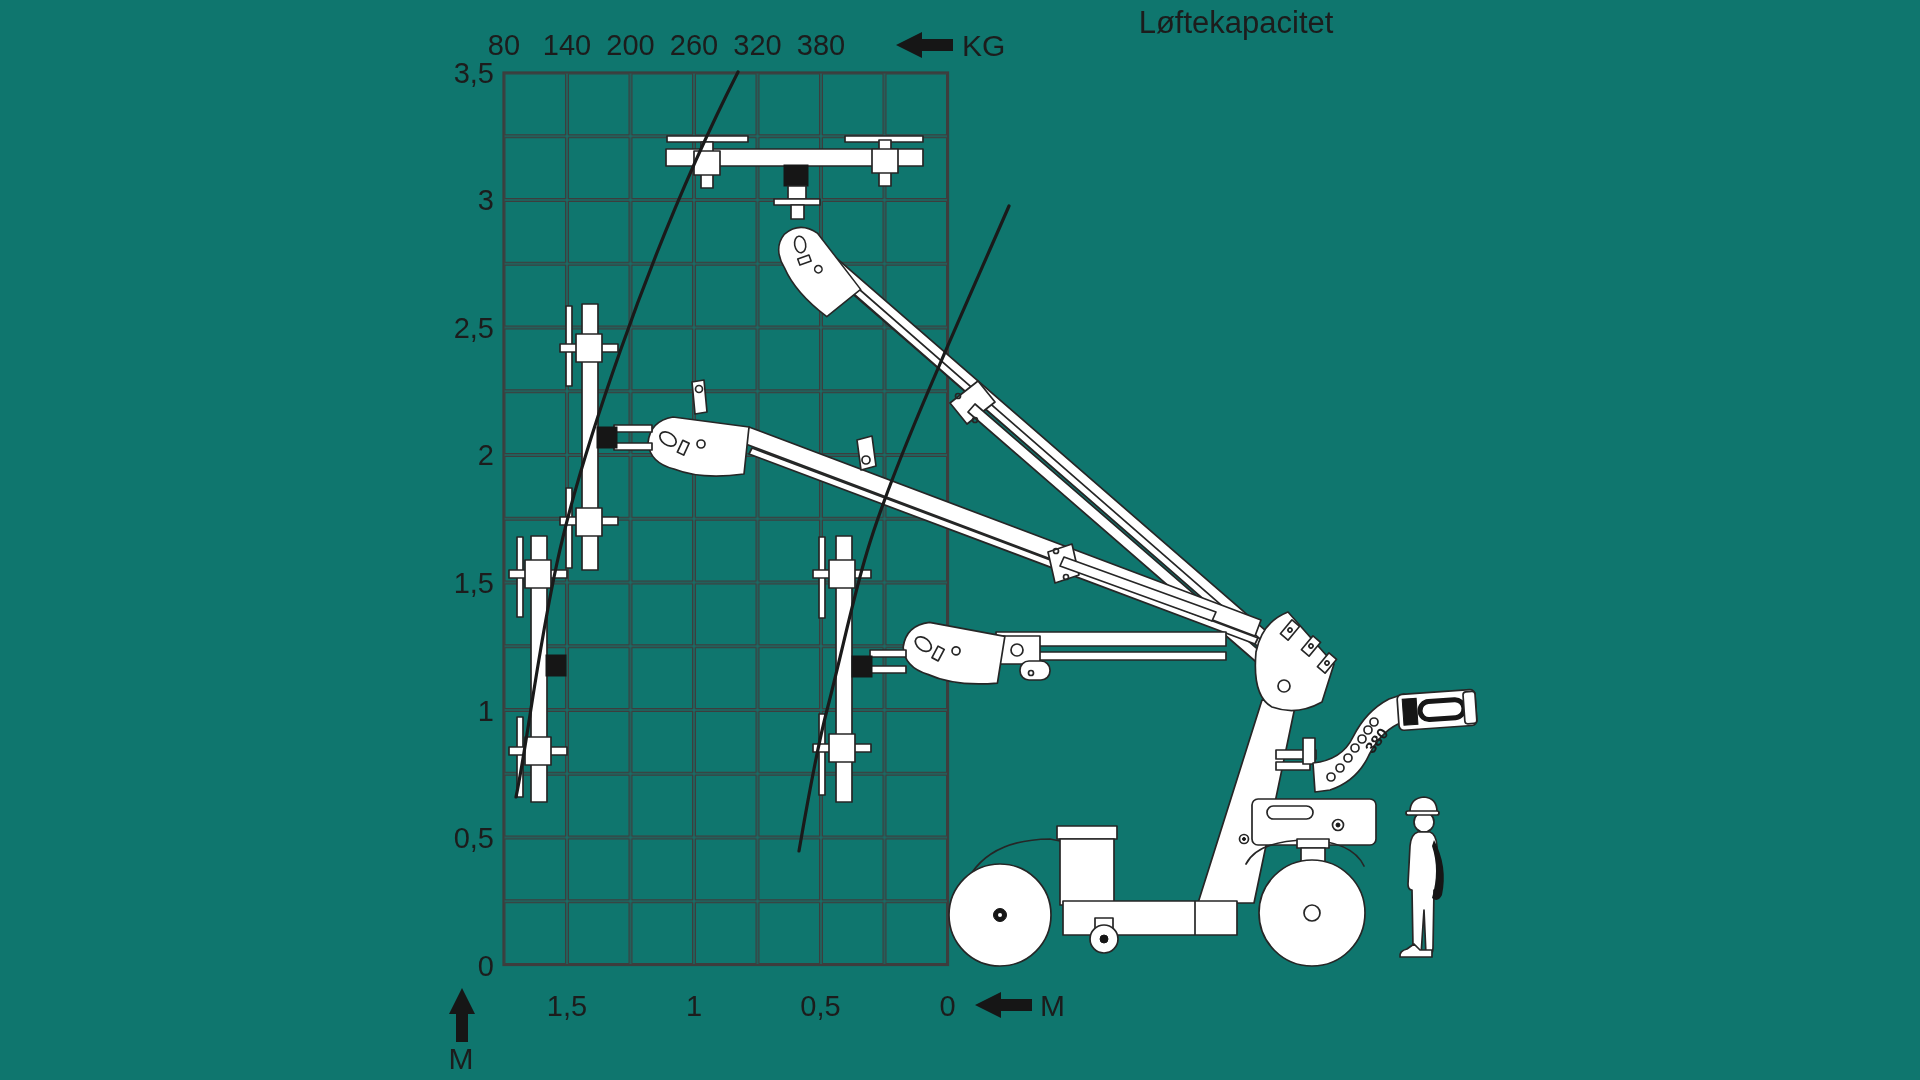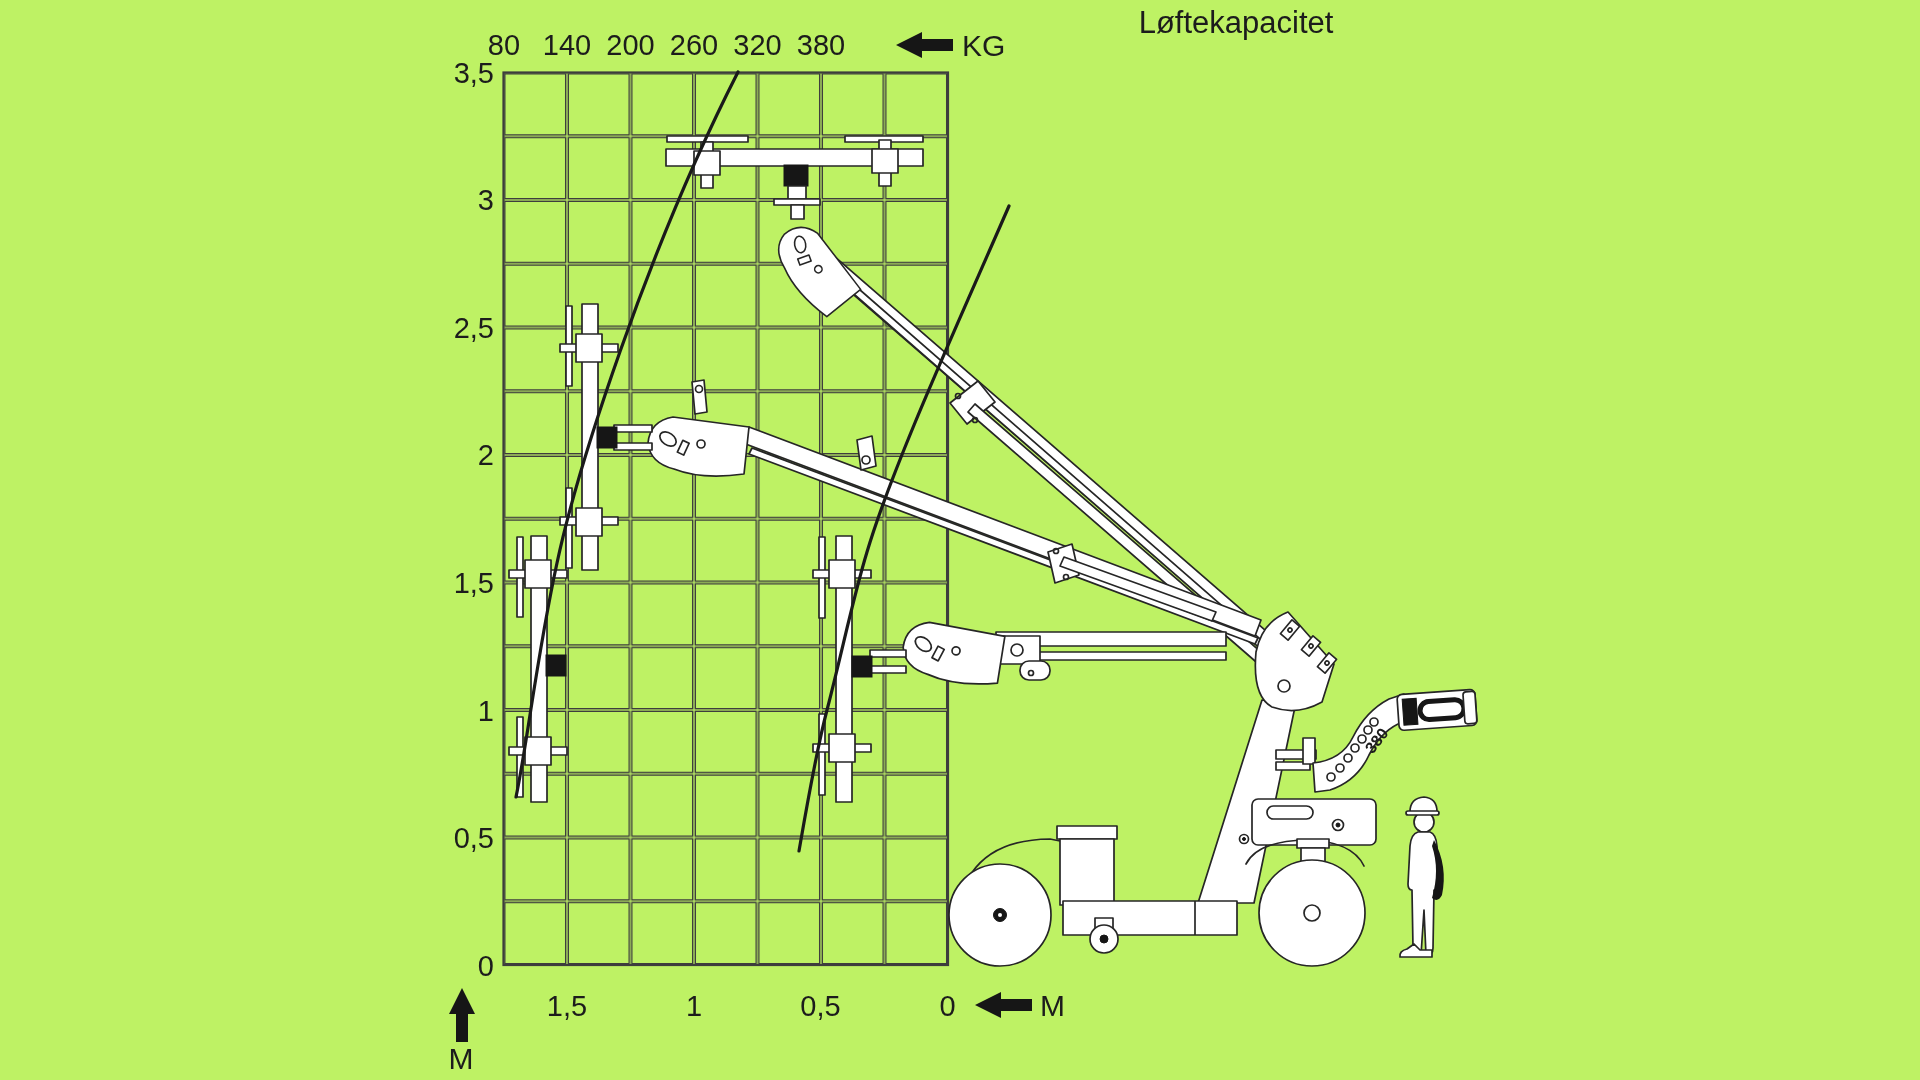--- a/index.html
+++ b/index.html
@@ -1,16 +1,16 @@
 <!DOCTYPE html>
 <html><head>
 <meta charset="utf-8">
 <style>
   html,body{margin:0;padding:0;background:#fff;}
-  #stage{position:relative;width:1920px;height:1080px;background:#bef264;overflow:hidden;
+  #stage{position:relative;width:1920px;height:1080px;background:#0f766e;overflow:hidden;
          font-family:"Liberation Sans", sans-serif;}
   svg{position:absolute;left:0;top:0;}
   text{fill:#1c1c1c;font-family:"Liberation Sans", sans-serif;}
   .tick{font-size:29px;}
   .axlabel{font-size:30px;}
   .title{font-size:31px;}
   .chain{font-size:16px;font-weight:bold;}
   .mach{stroke:#262626;stroke-width:1.7;fill:#ffffff;stroke-linejoin:round;stroke-linecap:round;}
   .mach-n{stroke:#262626;stroke-width:1.7;fill:none;stroke-linejoin:round;stroke-linecap:round;}
   .dark{fill:#161616;stroke:#161616;}

